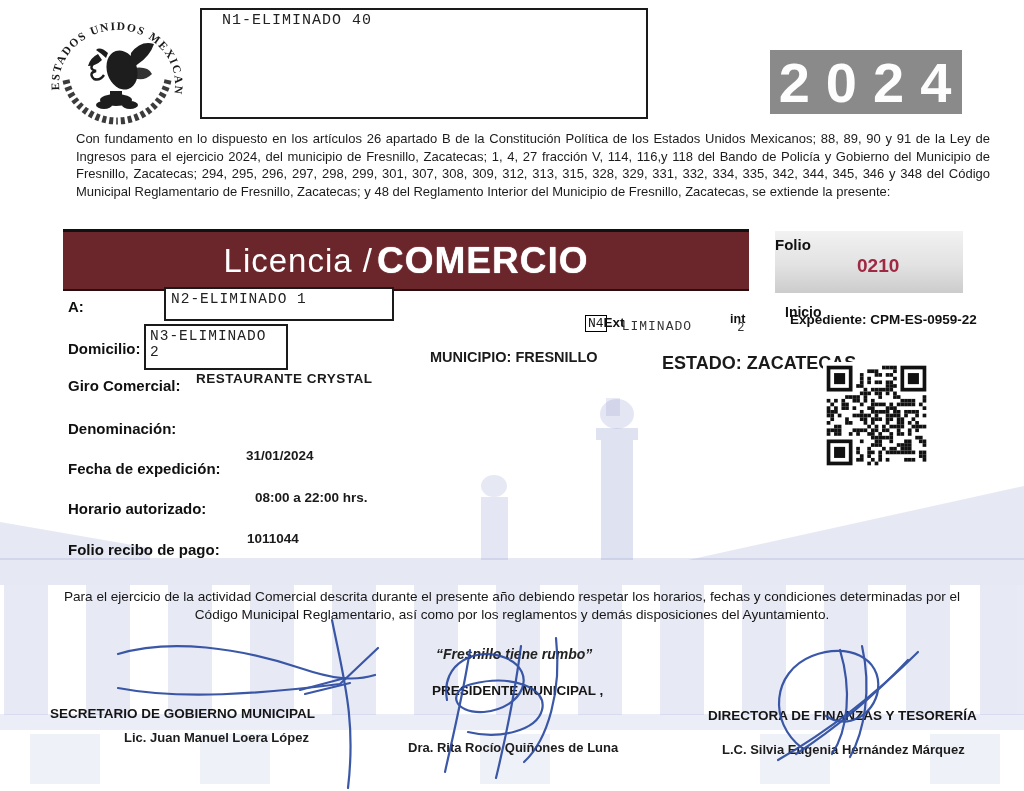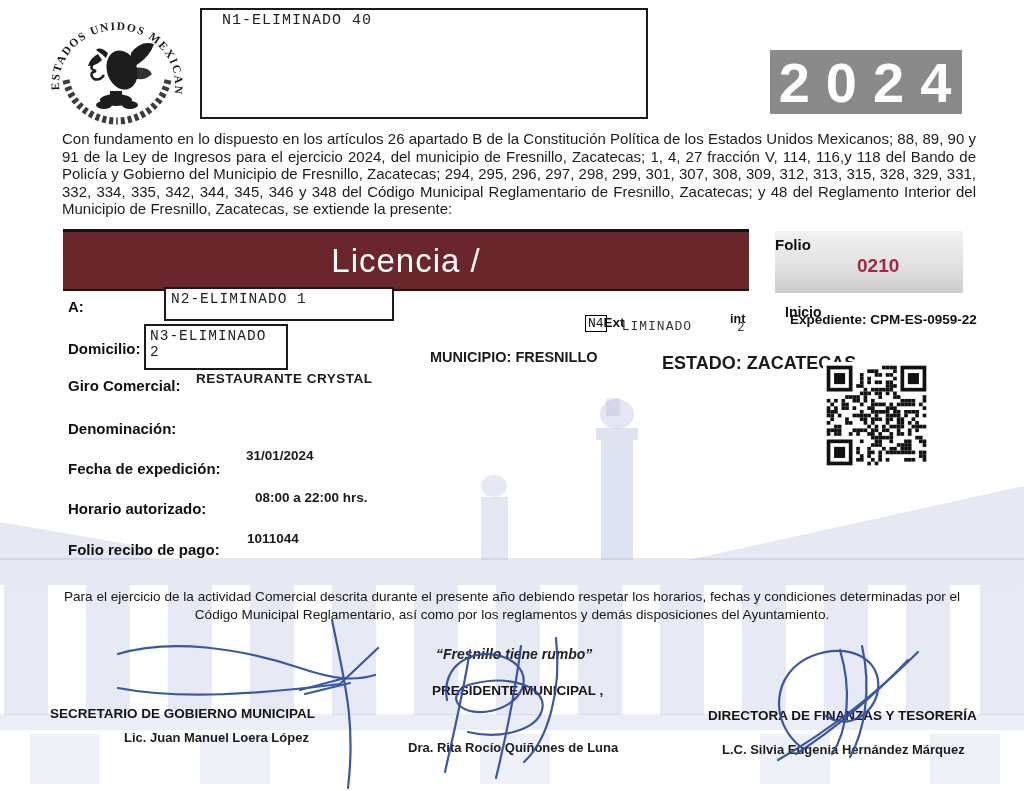--- a/index.html
+++ b/index.html
@@ -8,21 +8,21 @@
   .abs{position:absolute;}
   
   .seal{left:46px;top:8px;width:142px;height:118px;}
   .n1-box{left:200px;top:8px;width:444px;height:107px;border:2px solid #1a1a1a;background:#fff;}
   .mono{font-family:"Liberation Mono","DejaVu Sans Mono",monospace;font-size:15px;letter-spacing:1px;color:#222;}
   .n1-box span{display:block;padding:2px 20px;}
   .year-box{left:770px;top:50px;width:192px;height:64px;background:#8a8a8a;
             display:flex;align-items:center;justify-content:center;}
   .year-box span{color:#fdfdfd;font-size:56px;font-weight:800;letter-spacing:16px;padding-left:14px;}
   
-  .legal{left:62px;top:130px;width:914px;font-size:15px;line-height:17.6px;
+  .legal{left:76px;top:130px;width:914px;font-size:13px;line-height:17.6px;
          text-align:justify;color:#1c1c1c;}
   
   .banner{left:63px;top:229px;width:686px;height:57px;background:#6b262b;
           border-top:3px solid #111;border-bottom:2px solid #2a0d0f;
           display:flex;align-items:center;justify-content:center;}
   .banner .lic{color:#fff;font-size:33px;font-weight:500;letter-spacing:1px;}
   .banner .com{color:#fff;font-size:37px;font-weight:900;letter-spacing:1px;margin-left:4px;
                text-shadow:0 0 1px #fff;}
   .folio-box{left:775px;top:231px;width:188px;height:62px;
              background:linear-gradient(180deg,#f2f2f2 0%,#e2e2e2 55%,#cccccc 100%);}
@@ -127,20 +127,21 @@
 </div>
 
 <div class="abs year-box">
   <span>2024</span>
 </div>
 
 <div class="abs legal">Con fundamento en lo dispuesto en los artículos 26 apartado B de la Constitución Política de los Estados Unidos Mexicanos; 88, 89, 90 y 91 de la Ley de Ingresos para el ejercicio 2024, del municipio de Fresnillo, Zacatecas; 1, 4, 27 fracción V, 114, 116,y 118 del Bando de Policía y Gobierno del Municipio de Fresnillo, Zacatecas; 294, 295, 296, 297, 298, 299, 301, 307, 308, 309, 312, 313, 315, 328, 329, 331, 332, 334, 335, 342, 344, 345, 346 y 348 del Código Municipal Reglamentario de Fresnillo, Zacatecas; y 48 del Reglamento Interior del Municipio de Fresnillo, Zacatecas, se extiende la presente:</div>
 
 <div class="abs banner">
   <span class="lic">Licencia /</span>
+  <span class="com">COMERCIO</span>
 </div>
 
 <div class="abs folio-box">
   <span class="folio-label">Folio</span>
   <span class="folio-value">0210</span>
 </div>
 
 <div class="abs flabel" style="left:68px;top:298px;">A:</div>
 <div class="abs redact-box" style="left:164px;top:287px;width:226px;height:30px;z-index:3;">
   <span class="mono" style="display:block;padding:2px 5px;font-size:14.5px;">N2-ELIMINADO 1</span>

